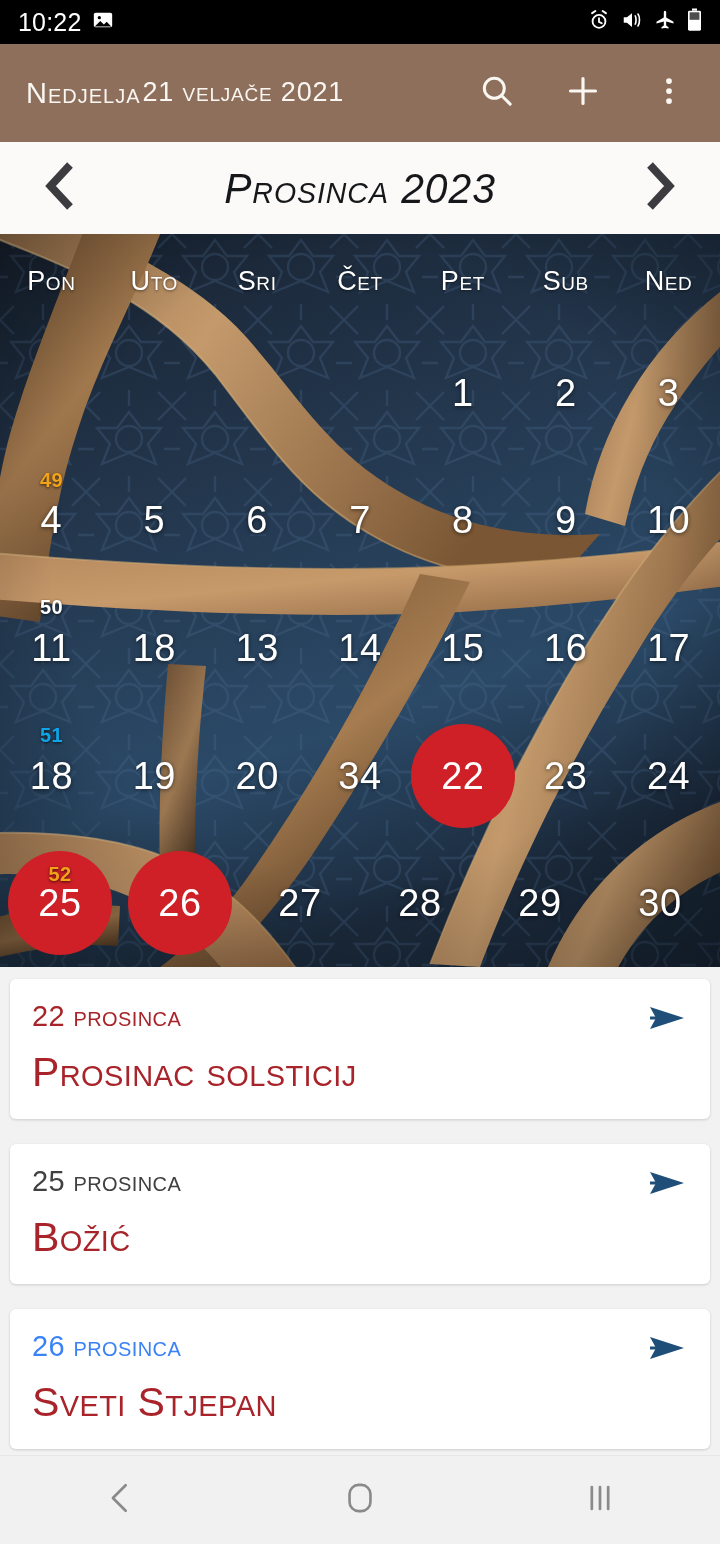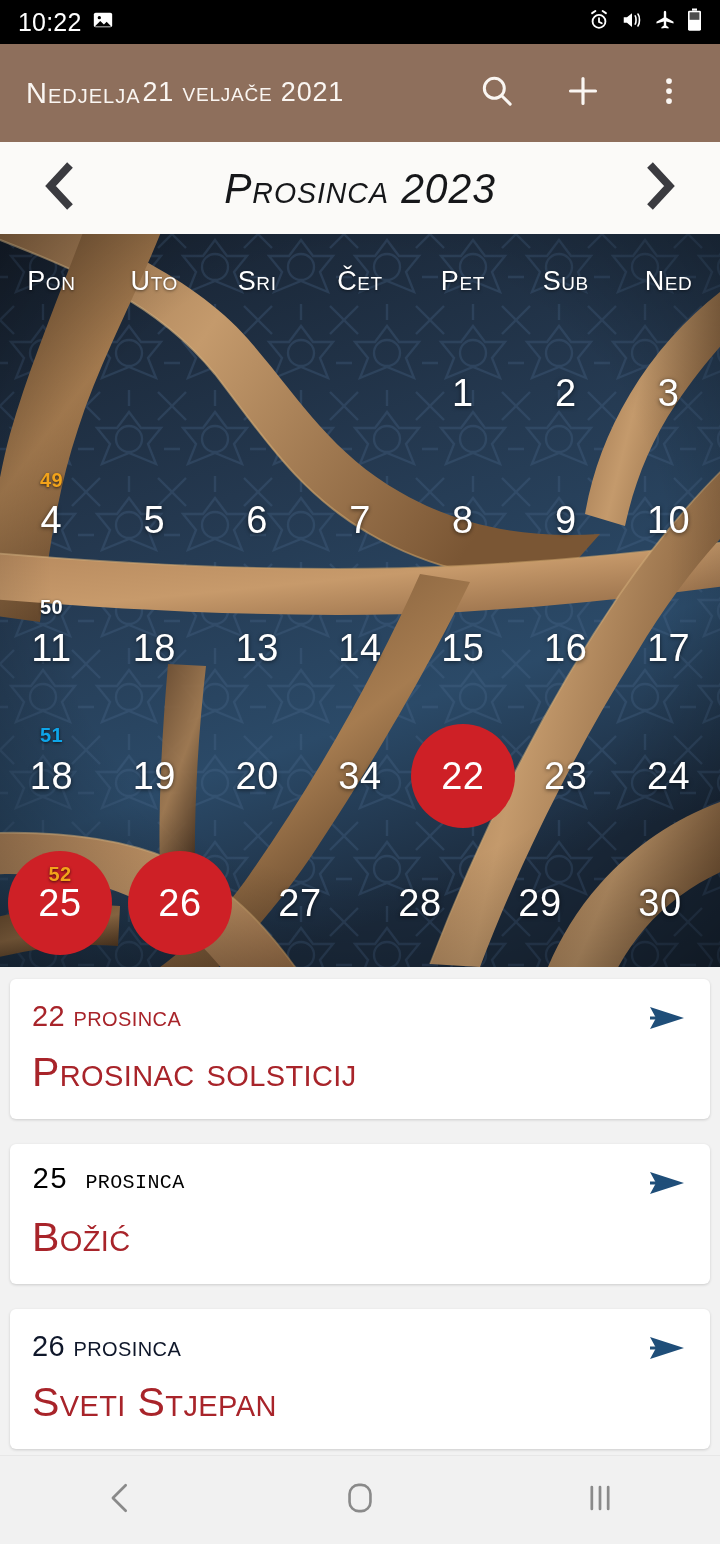--- a/index.html
+++ b/index.html
@@ -456,29 +456,29 @@
 <div class="events" id="events-host">
     <div class="ev-card">
       <div class="ev-date" style="color: rgb(168, 36, 42);">22 prosinca</div>
       <div class="ev-title" style="color: rgb(168, 36, 42);">Prosinac solsticij</div>
       <div class="ev-arrow"><svg width="42" height="34" viewBox="0 0 42 34">
           <path d="M4 6 L38 17 L4 28 L10 17 Z" fill="#1f4e79"></path>
           <path d="M4 17 L22 17" stroke="#1f4e79" stroke-width="3"></path>
         </svg></div>
     </div>
     <div class="ev-card">
-      <div class="ev-date" style="color: #000000; font-family: Liberation Mono, monospace;">25 prosinca</div>
+      <div class="ev-date" style="color: #404040;">25 prosinca</div>
       <div class="ev-title" style="color: rgb(168, 36, 42);">Božić</div>
       <div class="ev-arrow"><svg width="42" height="34" viewBox="0 0 42 34">
           <path d="M4 6 L38 17 L4 28 L10 17 Z" fill="#1f4e79"></path>
           <path d="M4 17 L22 17" stroke="#1f4e79" stroke-width="3"></path>
         </svg></div>
     </div>
     <div class="ev-card">
-      <div class="ev-date" style="color: #0f172a;">26 prosinca</div>
+      <div class="ev-date" style="color: #3b82f6;">26 prosinca</div>
       <div class="ev-title" style="color: rgb(168, 36, 42);">Sveti Stjepan</div>
       <div class="ev-arrow"><svg width="42" height="34" viewBox="0 0 42 34">
           <path d="M4 6 L38 17 L4 28 L10 17 Z" fill="#1f4e79"></path>
           <path d="M4 17 L22 17" stroke="#1f4e79" stroke-width="3"></path>
         </svg></div>
     </div>
   </div>
 
 <div class="navbar">
   <div class="nav-btn">

